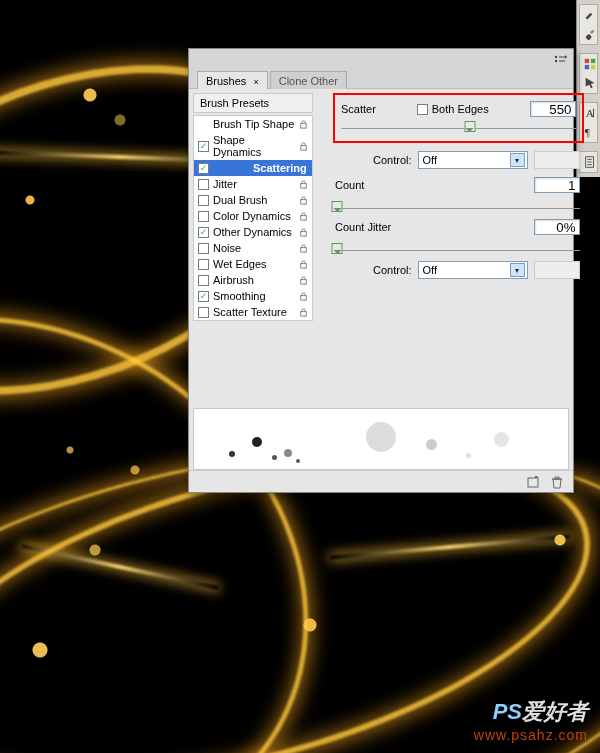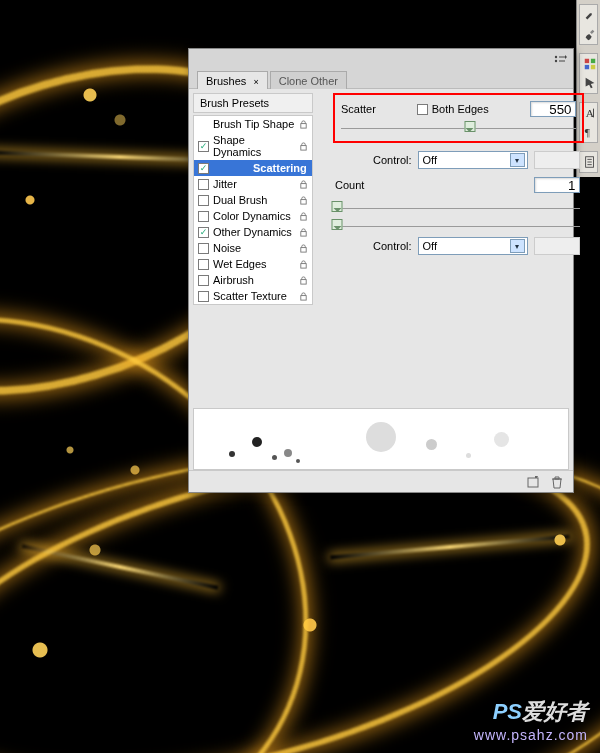--- a/index.html
+++ b/index.html
@@ -85,21 +85,21 @@
   .preview { height:62px; margin:2px 4px 0 4px; border:1px solid #c9c9c9; background:#fff; position:relative; overflow:hidden;}
   .dot { position:absolute; border-radius:50%; }
 
   .panel-footer { height:22px; border-top:1px solid #c9c9c9; display:flex; align-items:center; justify-content:flex-end; gap:8px; padding:0 8px;}
   .foot-btn { width:16px; height:16px; display:flex; align-items:center; justify-content:center; cursor:pointer; color:#555;}
 
   
   .watermark { position:absolute; right:12px; bottom:10px; text-align:right; color:#ddd; font-family: "Microsoft YaHei", sans-serif;}
   .watermark .l1 { font-size:22px; font-weight:bold;font-style:italic; }
   .watermark .l1 .ps { color:#8dd0ff;}
-  .watermark .l2 { font-size:14px; color:#c4b5fd; letter-spacing:1px;}
+  .watermark .l2 { font-size:14px; color:#c2410c; letter-spacing:1px;}
 </style>
 </head>
 <body>
 
 <div class="bg">
   <div class="swish s1"></div>
   <div class="swish s2"></div>
   <div class="swish s3"></div>
   <div class="swish s4"></div>
   <div class="flare f1"></div>
@@ -259,20 +259,28 @@
           </div>
           <div class="row">
             <span class="chk"></span>
             <span class="lbl">Airbrush</span>
             <svg viewBox="0 0 10 10" class="lock">
               <rect x="2" y="4" width="6" height="5" fill="none" stroke="#777"></rect>
               <path d="M3 4V3a2 2 0 0 1 4 0v1" fill="none" stroke="#777"></path>
             </svg>
           </div>
           <div class="row">
+            <span class="chk checked"></span>
+            <span class="lbl">Smoothing</span>
+            <svg viewBox="0 0 10 10" class="lock">
+              <rect x="2" y="4" width="6" height="5" fill="none" stroke="#777"></rect>
+              <path d="M3 4V3a2 2 0 0 1 4 0v1" fill="none" stroke="#777"></path>
+            </svg>
+          </div>
+          <div class="row">
             <span class="chk"></span>
             <span class="lbl">Scatter Texture</span>
             <svg viewBox="0 0 10 10" class="lock">
               <rect x="2" y="4" width="6" height="5" fill="none" stroke="#777"></rect>
               <path d="M3 4V3a2 2 0 0 1 4 0v1" fill="none" stroke="#777"></path>
             </svg>
           </div>
         </div>
     </div>
 
@@ -304,20 +312,25 @@
 
       <div class="ctrl-row">
         <span class="label">Count</span>
         <span class="spacer"></span>
         <input class="num-field" value="1" style="">
       </div>
       <div class="track">
         <div class="thumb" style="left:1%"></div>
       </div>
 
+      <div class="ctrl-row">
+        <span class="label">Count Jitter</span>
+        <span class="spacer"></span>
+        <input class="num-field" value="0%" style="">
+      </div>
       <div class="track">
         <div class="thumb" style="left:1%"></div>
       </div>
 
       <div class="ctrl-row" style="padding-left:38px;">
         <span class="label">Control:</span>
         <div class="select" style="width:110px">
           <span class="sel-text">Off</span>
           <span class="sel-btn">▾</span>
         </div>

